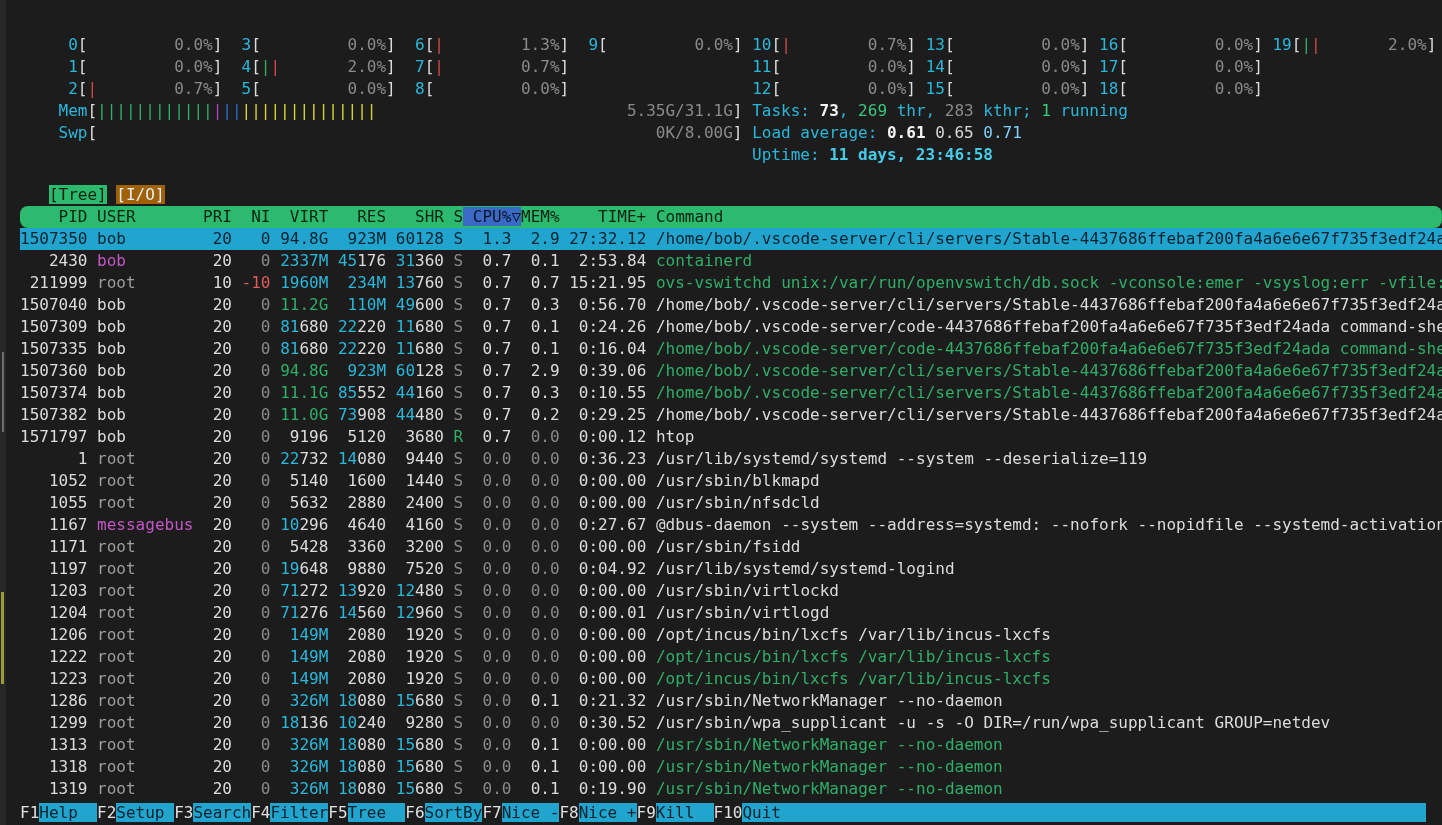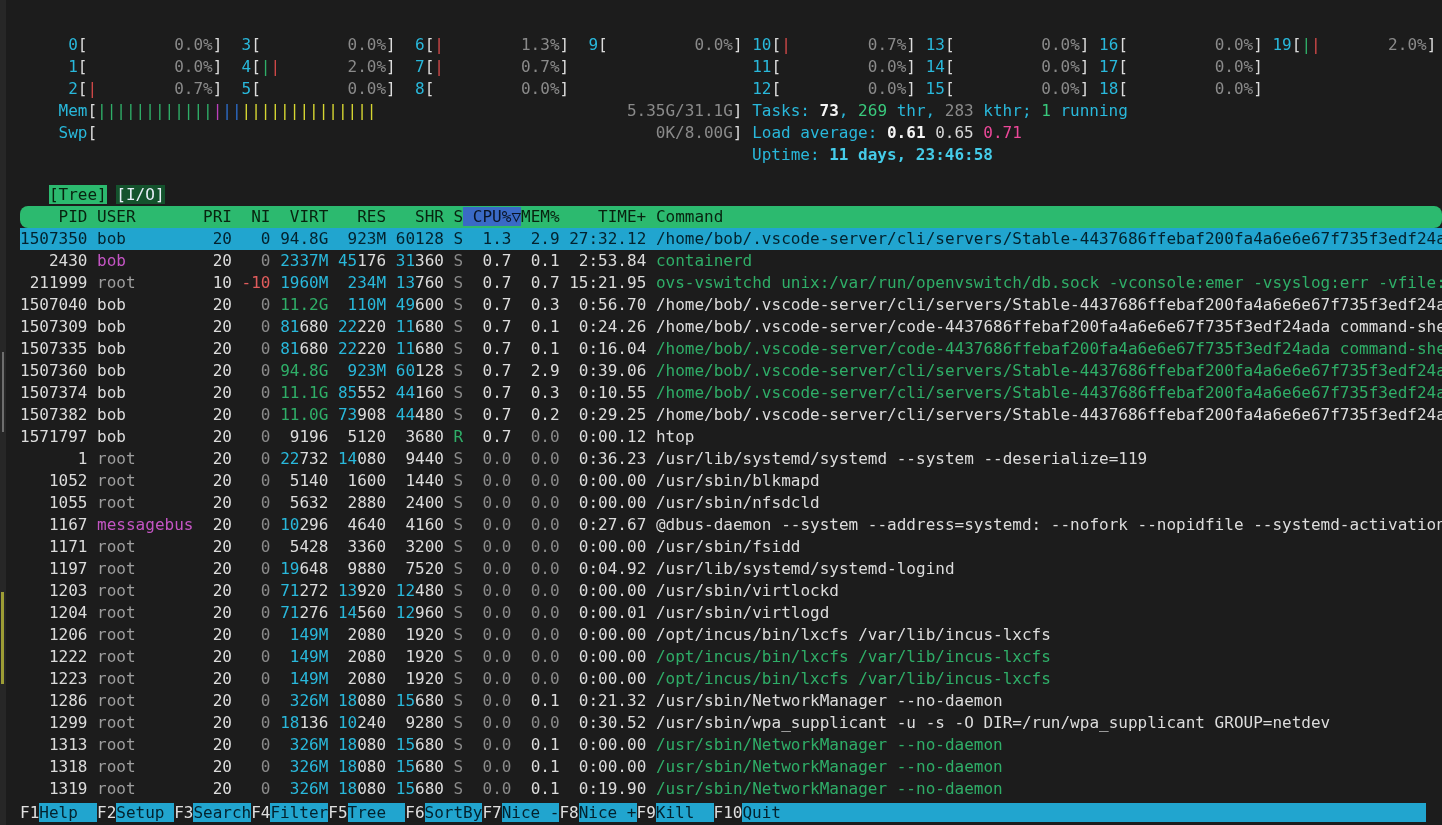--- a/index.html
+++ b/index.html
@@ -14,41 +14,41 @@
   .spacer2{height:2px;}
 
   
   .w  {color:#dcdcdc;}
   .wb {color:#f5f5f5;font-weight:bold;}
   .wb2{color:#d8d8d8;font-weight:normal;margin-top:24px;}
   .gy {color:#8a8a8a;}
   .ugy{color:#9e9e9e;}
   .cy {color:#29b8db;}
   .cyb{color:#45cce9;font-weight:bold;}
-  .dim{color:#ec4899;margin-top:9px;}
+  .dim{color:#7dd3fc;margin-top:9px;}
   .gn {color:#2fae68;}
   .gnb{color:#39c97c;font-weight:normal;}
   .mg {color:#c455c4;}
   .rd {color:#e05c5c;}
 
   
   .p-g{color:#2fae68;} .p-r{color:#d14949;} .p-m{color:#bc3fbc;} .p-b{color:#2d6cc8;} .p-y{color:#d6d632;}
 
   
   .head-line{background:#2cba6f;color:#08230f;border-radius:8px;}
   .head-line span{color:#08230f;}
   .head-line .sort-col{background:#3a6ac6;color:#0a1426;}
 
   
   .sel{background:#21a5cf;}
   .st{color:#03222e;}
 
   
   .tab-main{background:#2cba6f;color:#08230f;}
-  .tab-io{background:#14532d;color:#e8eef8;margin-top:10px;}
+  .tab-io{background:#a16207;color:#e8eef8;margin-top:10px;}
 
   
   .fk-key{color:#e0e0e0;}
   .fk-label{background:#21a5cf;color:#03222e;}
 </style>
 </head>
 <body>
 
 <div class="term">
   <div class="gutter">

